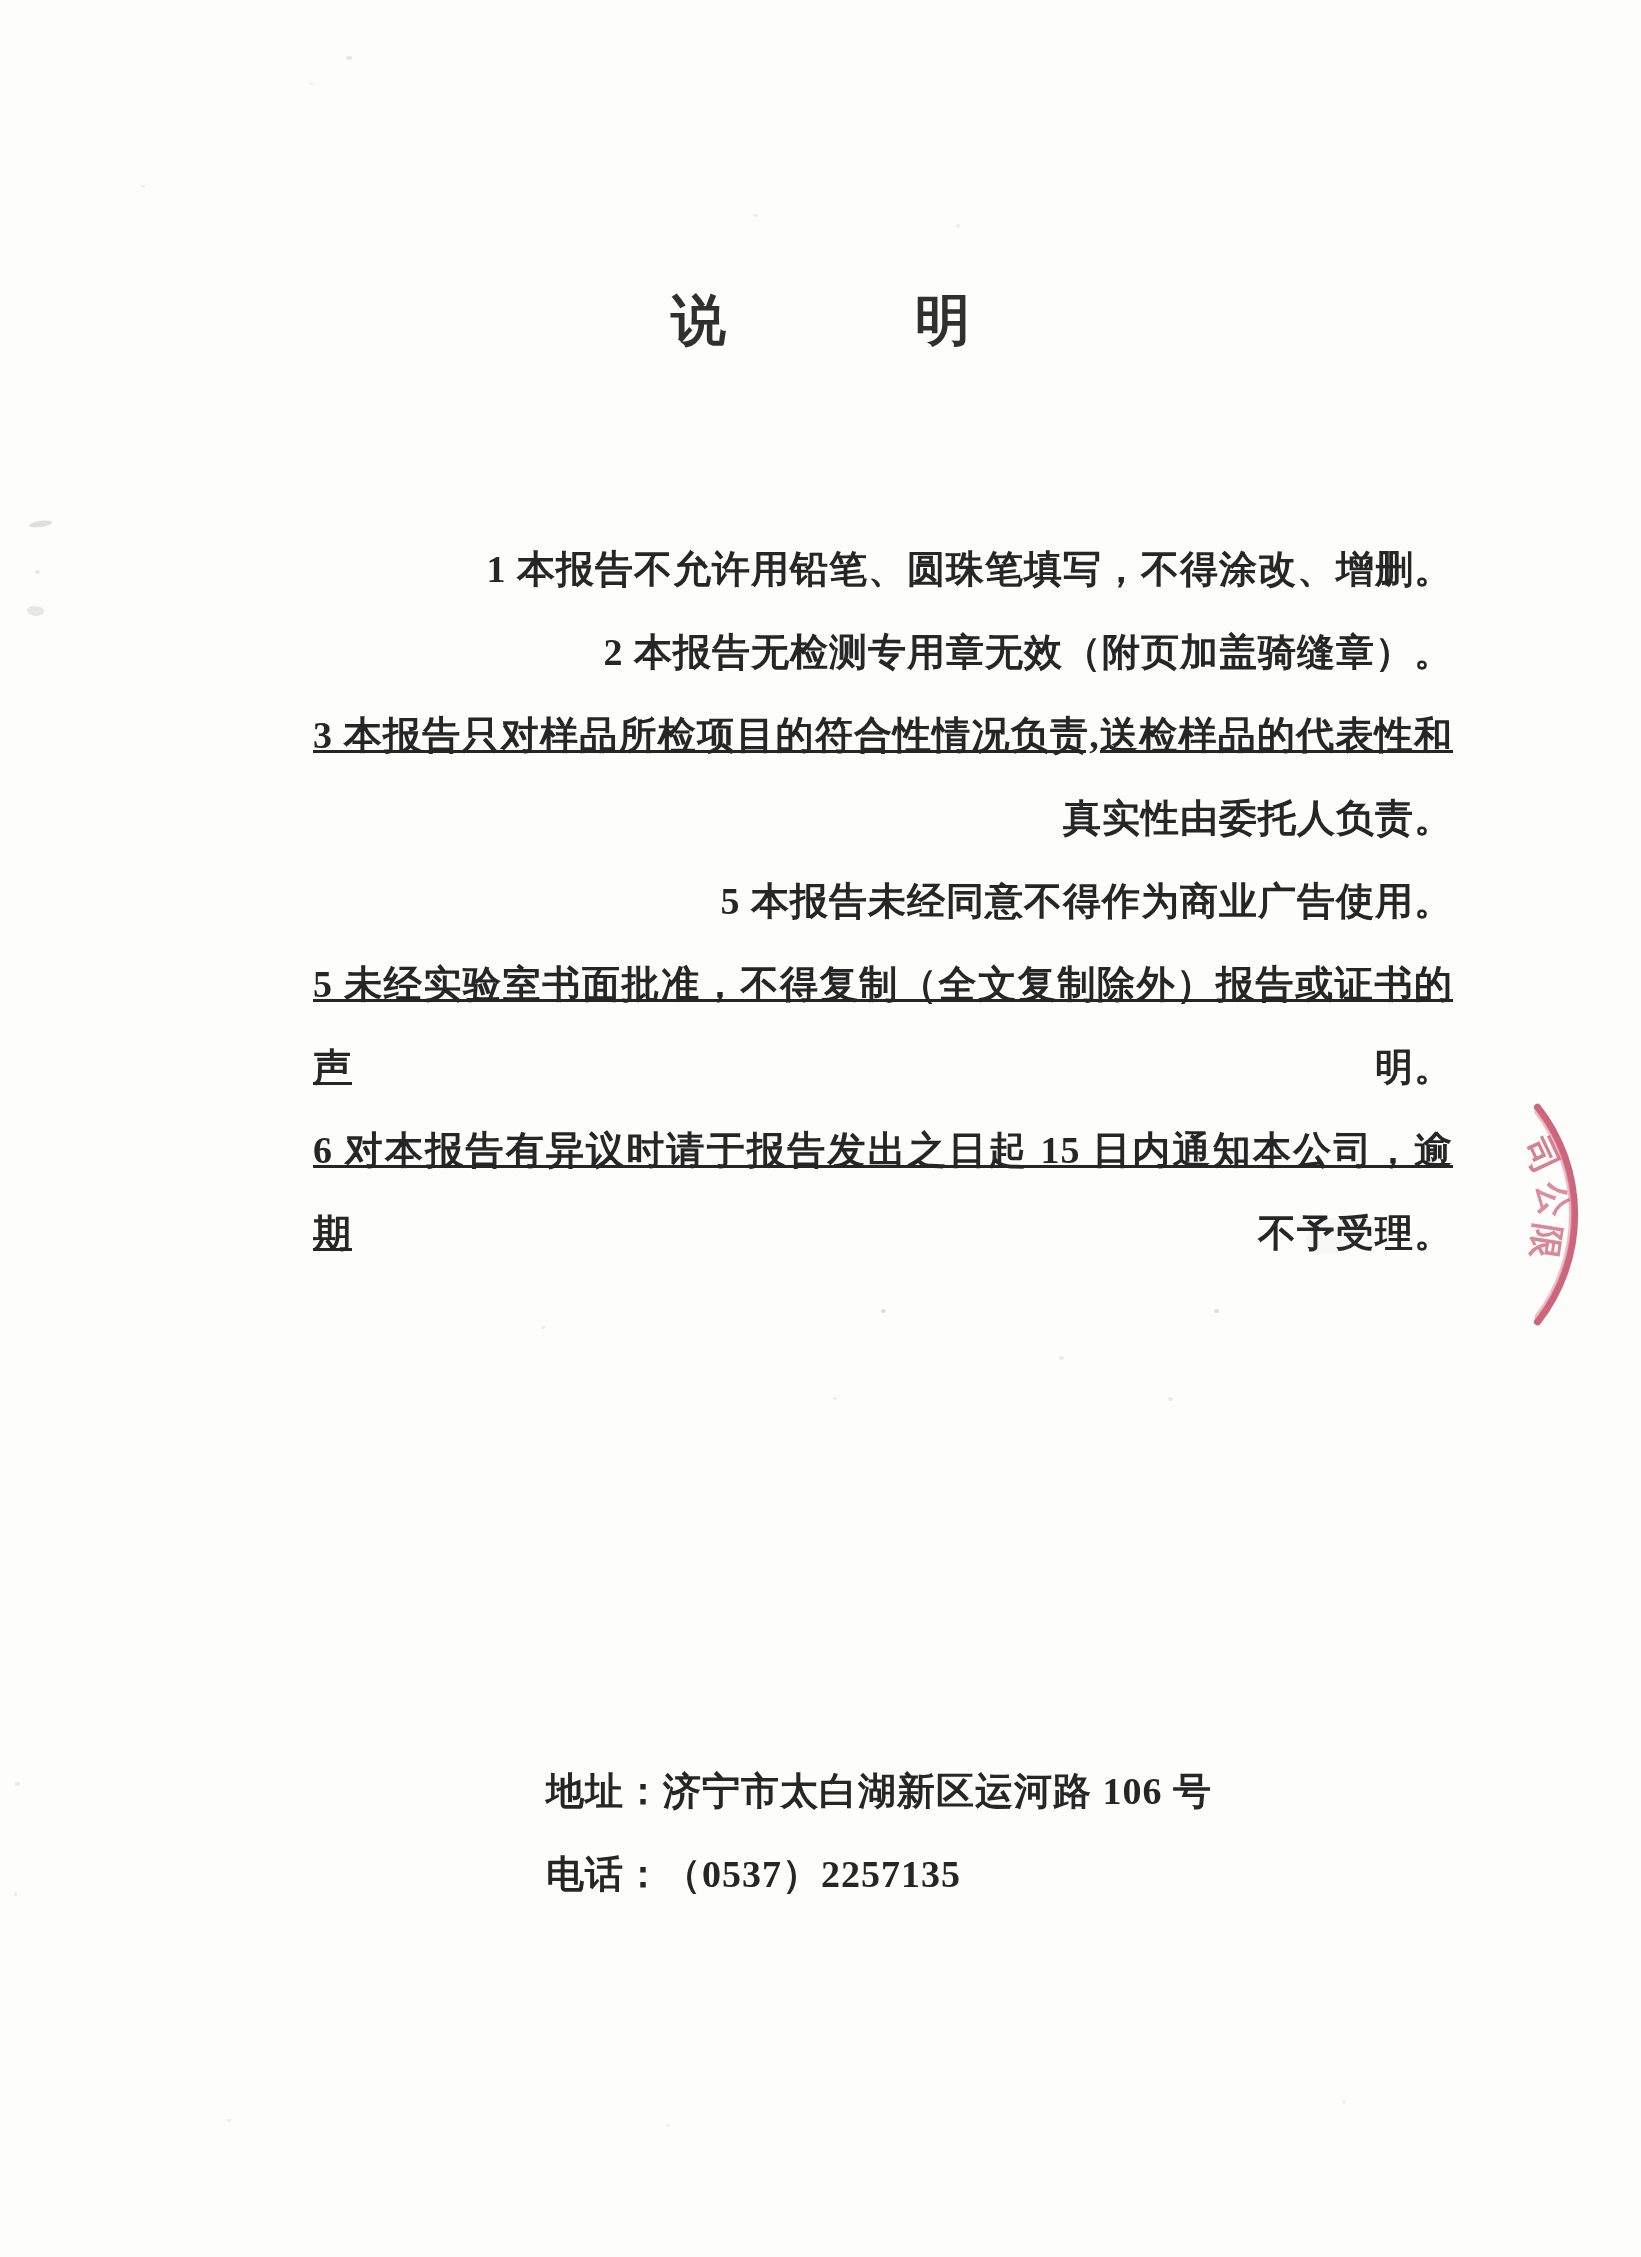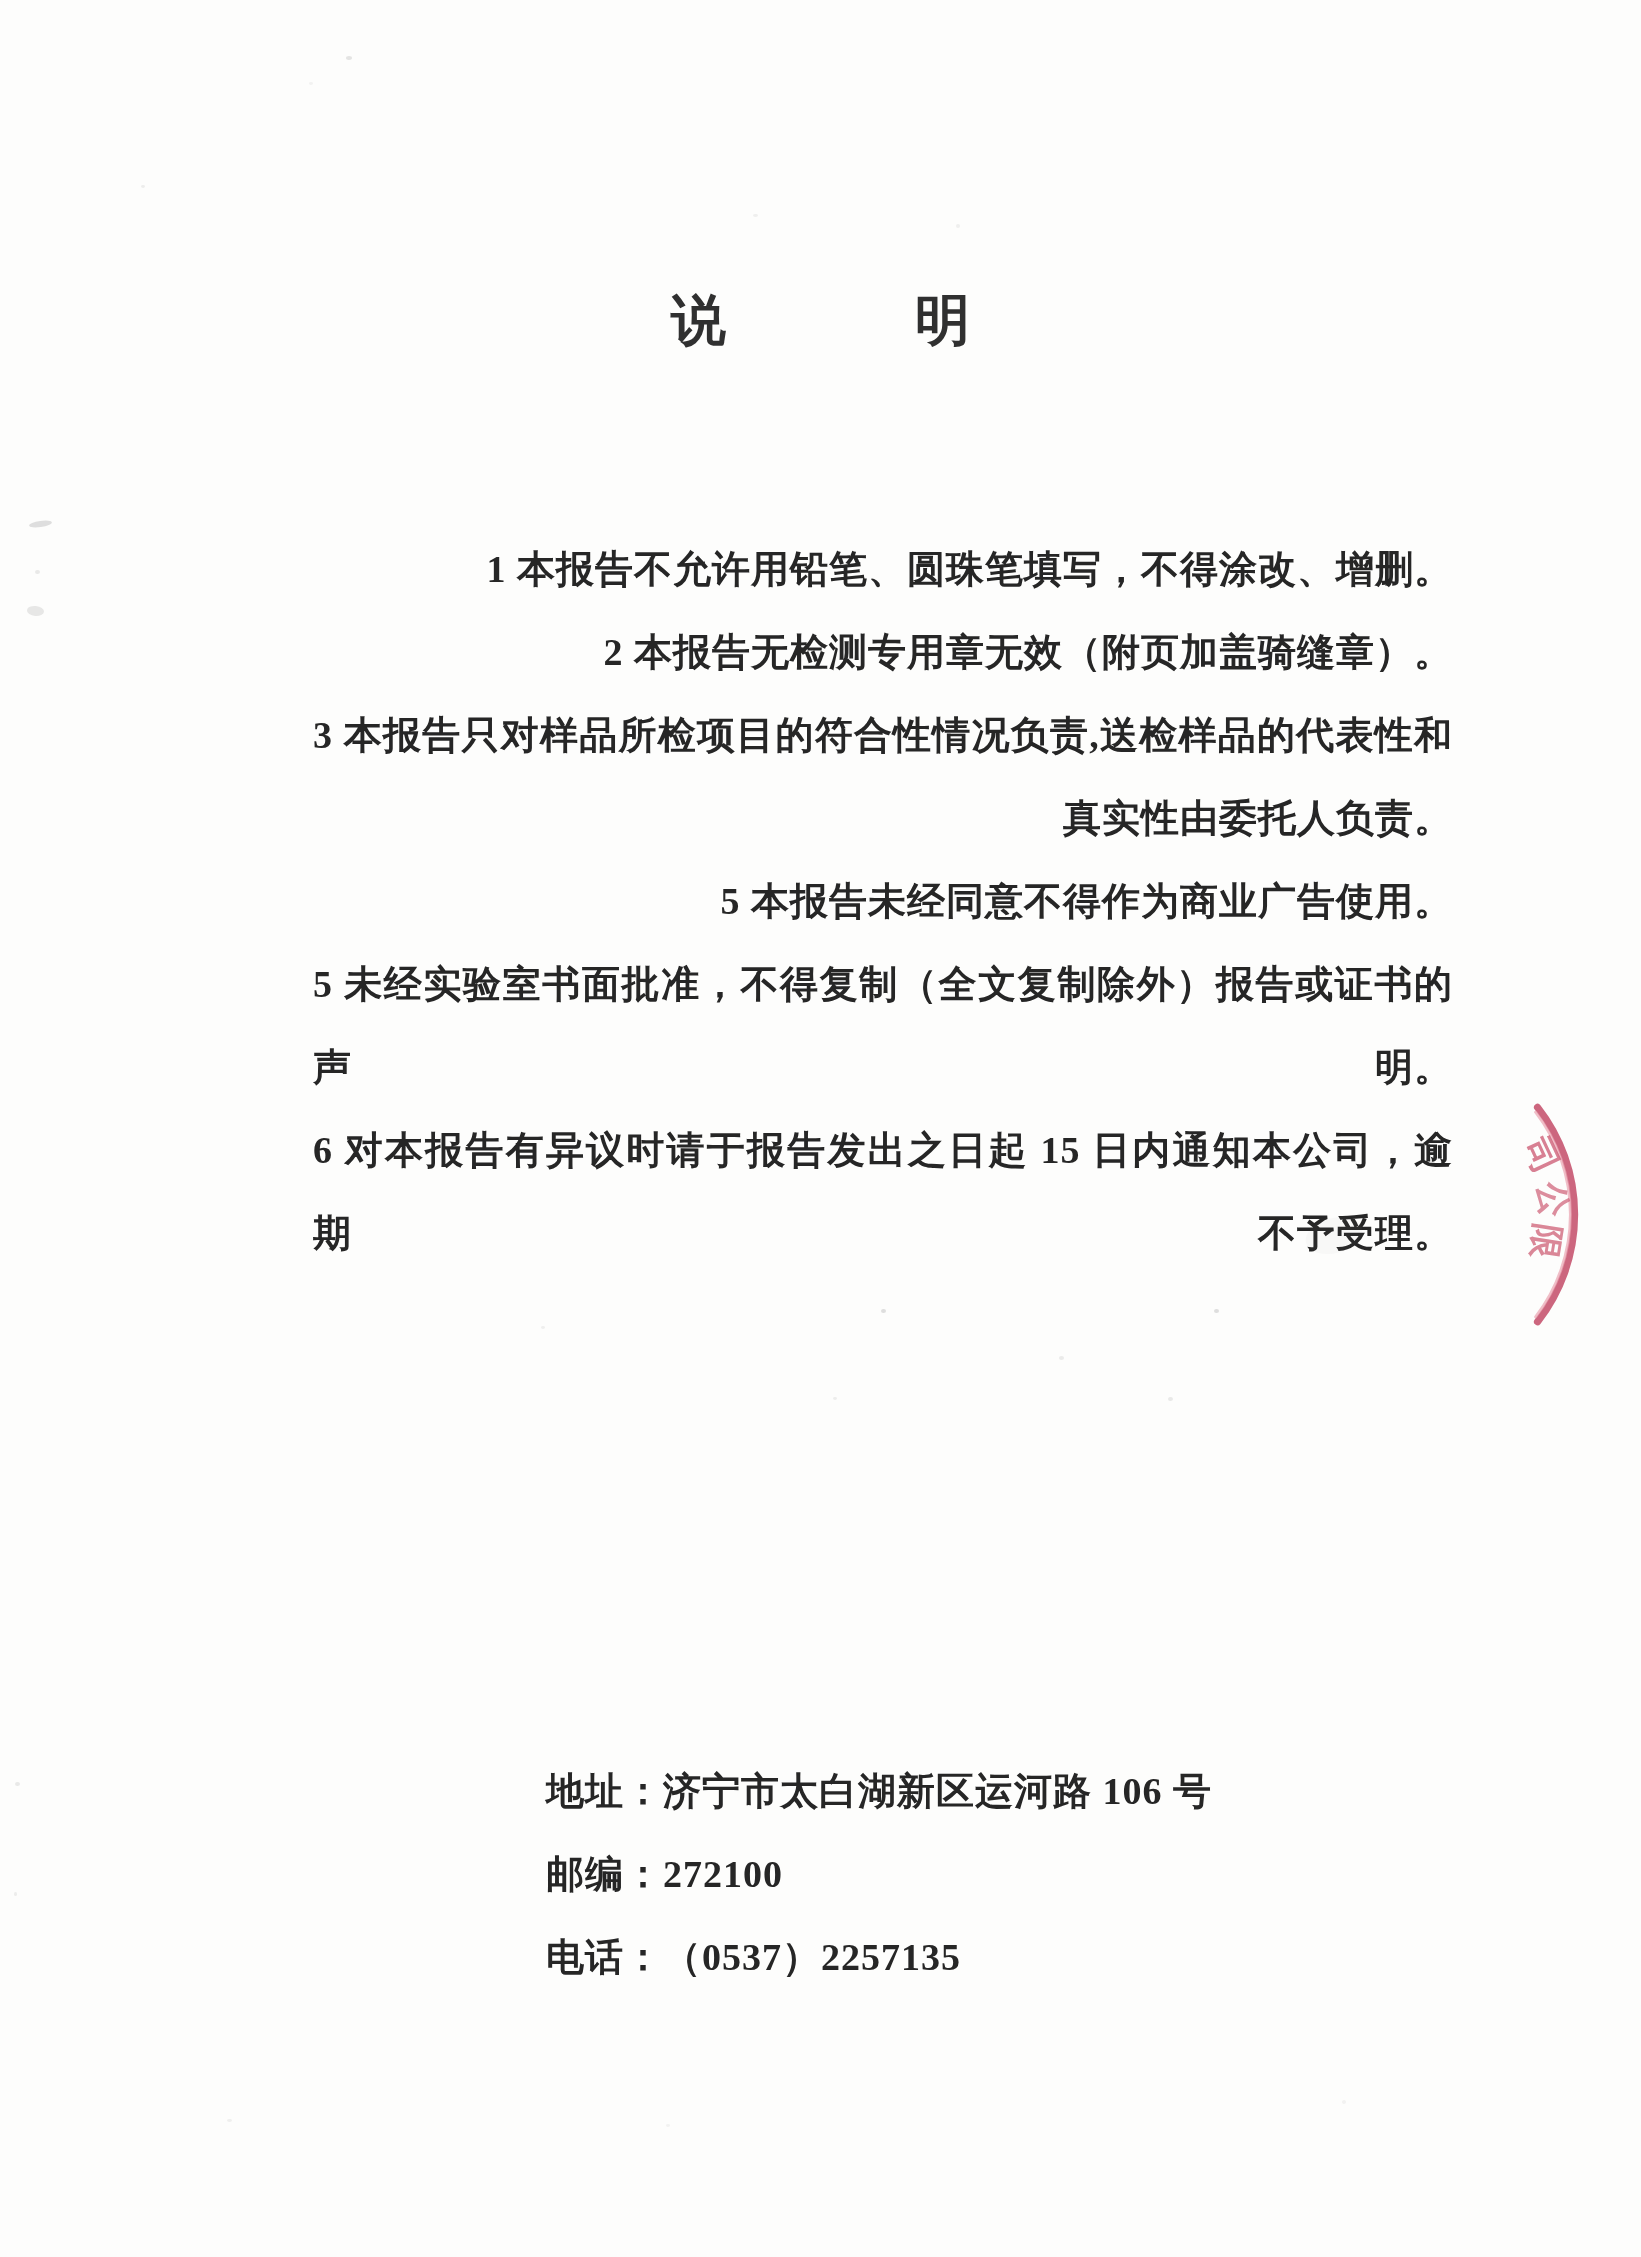--- a/index.html
+++ b/index.html
@@ -18,21 +18,21 @@
     display:flex; justify-content:center; gap:189px;
     font-size:55px; font-weight:700; color:#303030;
   }
   
   .content {
     position:absolute; left:253px; top:528px; width:1200px;
     font-size:38px; font-weight:600; letter-spacing:1px;
   }
   .ln { height:83px; line-height:83px; text-align:right; }
   .ln.indent { padding-left:60px; }
-  .ln.full { text-align:justify; text-align-last:justify; }
+  .ln.full { text-align:justify; text-align-last:justify;text-decoration:underline; }
   
   .contact {
     position:absolute; left:546px; top:1750px;
     font-size:38px; font-weight:600; letter-spacing:1px;
   }
   .contact .cline { height:83px; line-height:83px; }
   
   .stamp { position:absolute; left:1381px; top:1062px; width:261px; height:309px; filter:blur(0.4px); }
   .stamp svg { position:absolute; left:0; top:0; }
   .stamp-char {
@@ -62,21 +62,20 @@
     <div class="ln">真实性由委托人负责。</div>
     <div class="ln indent">5 本报告未经同意不得作为商业广告使用。</div>
     <div class="ln indent full">5 未经实验室书面批准，不得复制（全文复制除外）报告或证书的声</div>
     <div class="ln">明。</div>
     <div class="ln indent full">6 对本报告有异议时请于报告发出之日起 15 日内通知本公司，逾期</div>
     <div class="ln">不予受理。</div>
   </div>
 
   <div class="contact">
     <div class="cline">地址：济宁市太白湖新区运河路 106 号</div>
-    <div class="cline">邮编：272100</div>
     <div class="cline">电话：（0537）2257135</div>
   </div>
 
   <div class="stamp">
     <svg width="261" height="309" viewBox="1430 1100 270 320">
       <path d="M 1592 1147 A 180 180 0 0 1 1592 1369" fill="none" stroke="#c65570" stroke-width="7.5" stroke-linecap="round" opacity="0.9"></path>
       <path d="M 1590 1152 A 174 174 0 0 1 1590 1364" fill="none" stroke="#e9a2b1" stroke-width="3" stroke-linecap="round" opacity="0.7"></path>
     </svg>
     <span class="stamp-char c0">司</span>
     <span class="stamp-char c1">公</span>

